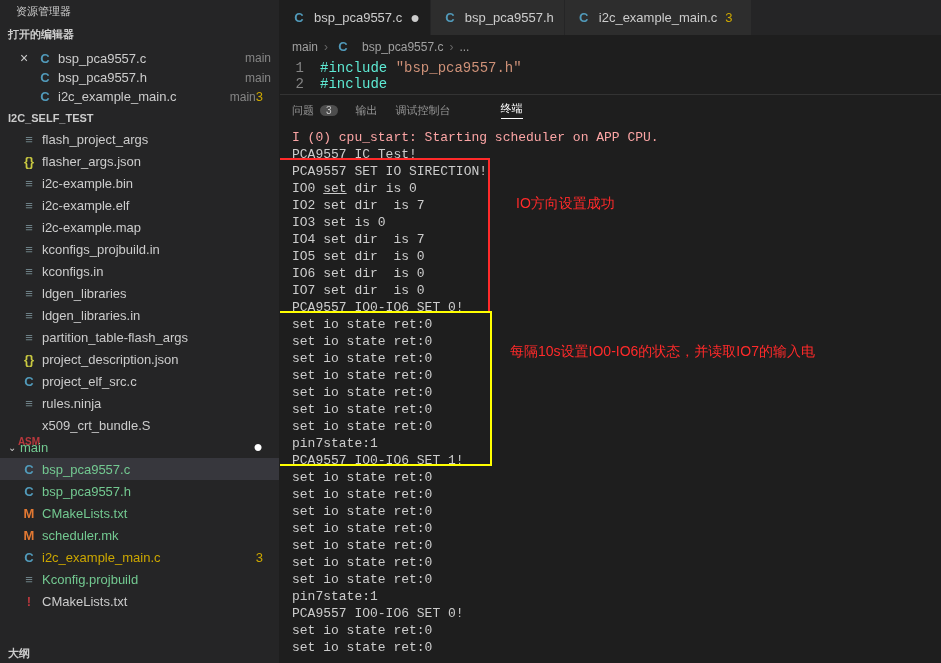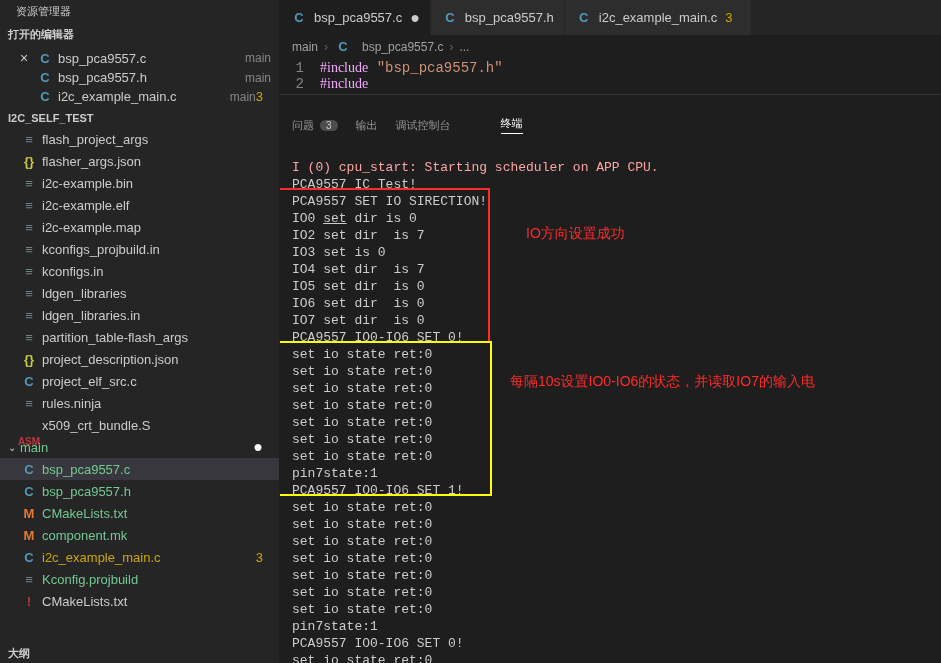--- a/index.html
+++ b/index.html
@@ -106,27 +106,27 @@
 }
 .breadcrumb .sep { color: #666; }
 .editor {
   padding: 2px 0;
   font-family: Consolas, "Courier New", monospace;
   font-size: 14px;
 }
 .code-line { display: flex; }
 .line-num { width: 40px; text-align: right; color: #858585; padding-right: 16px; }
 .code { white-space: pre; }
-.kw-include { color: #f0abfc; font-family: Liberation Serif, serif; }
+.kw-include { color: #5eead4; }
 .str-lit { color: #ce9178; }
 
 .panel-tabs {
   display: flex;
   gap: 18px;
-  padding: 21px 12px;
+  padding: 6px 12px;
   font-size: 11px;
   color: #969696;
   border-top: 1px solid #333;
   align-items: center;
 }
 .panel-tab { cursor: pointer; display: flex; align-items: center; gap: 6px; }
 .panel-tab.active { color: #ffffff; border-bottom: 1px solid #fff; padding-bottom: 2px; margin-left: 32px; }
 .count-badge {
   background: #4d4d4d;
   border-radius: 8px;
@@ -264,21 +264,21 @@
         <div class="tree-item green-text">
           <span class="file-icon icon-c">C</span>
           <span class="file-name">bsp_pca9557.h</span>
         </div>
         <div class="tree-item green-text">
           <span class="file-icon icon-m">M</span>
           <span class="file-name">CMakeLists.txt</span>
         </div>
         <div class="tree-item green-text">
           <span class="file-icon icon-m">M</span>
-          <span class="file-name">component.mk</span>
+          <span class="file-name">scheduler.mk</span>
         </div>
         <div class="tree-item green-text warn-text">
           <span class="file-icon icon-c">C</span>
           <span class="file-name">i2c_example_main.c</span>
           <span class="badge-num">3</span>
         </div>
         <div class="tree-item green-text">
           <span class="file-icon icon-lines">≡</span>
           <span class="file-name">Kconfig.projbuild</span>
         </div>
@@ -334,21 +334,21 @@
     <div class="panel-tab">
       <span>问题</span>
       <span class="count-badge">3</span>
     </div>
     <div class="panel-tab">输出</div>
     <div class="panel-tab">调试控制台</div>
     <div class="panel-tab active">终端</div>
   </div>
   <div class="terminal" id="terminal">
     <div class="annot-box-red" style="left:-2px; top:33px; width:212px; height:155px;"></div>
-    <div class="annot-text" style="left:246px; top:70px;">IO方向设置成功</div>
+    <div class="annot-text" style="left:236px; top:70px;">IO方向设置成功</div>
     <div class="annot-box-yellow" style="left:-2px; top:186px; width:214px; height:155px;"></div>
     <div class="annot-text" style="left:230px; top:218px;">每隔10s设置IO0-IO6的状态，并读取IO7的输入电</div>
   <div class="term-line term-green">I (0) cpu_start: Starting scheduler on APP CPU.</div>
       <div class="term-line ">PCA9557 IC Test!</div>
       <div class="term-line ">PCA9557 SET IO SIRECTION!</div>
       <div class="term-line ">IO0 <span style="text-decoration:underline">set</span> dir is 0</div>
       <div class="term-line ">IO2 set dir  is 7</div>
       <div class="term-line ">IO3 set is 0</div>
       <div class="term-line ">IO4 set dir  is 7</div>
       <div class="term-line ">IO5 set dir  is 0</div>

